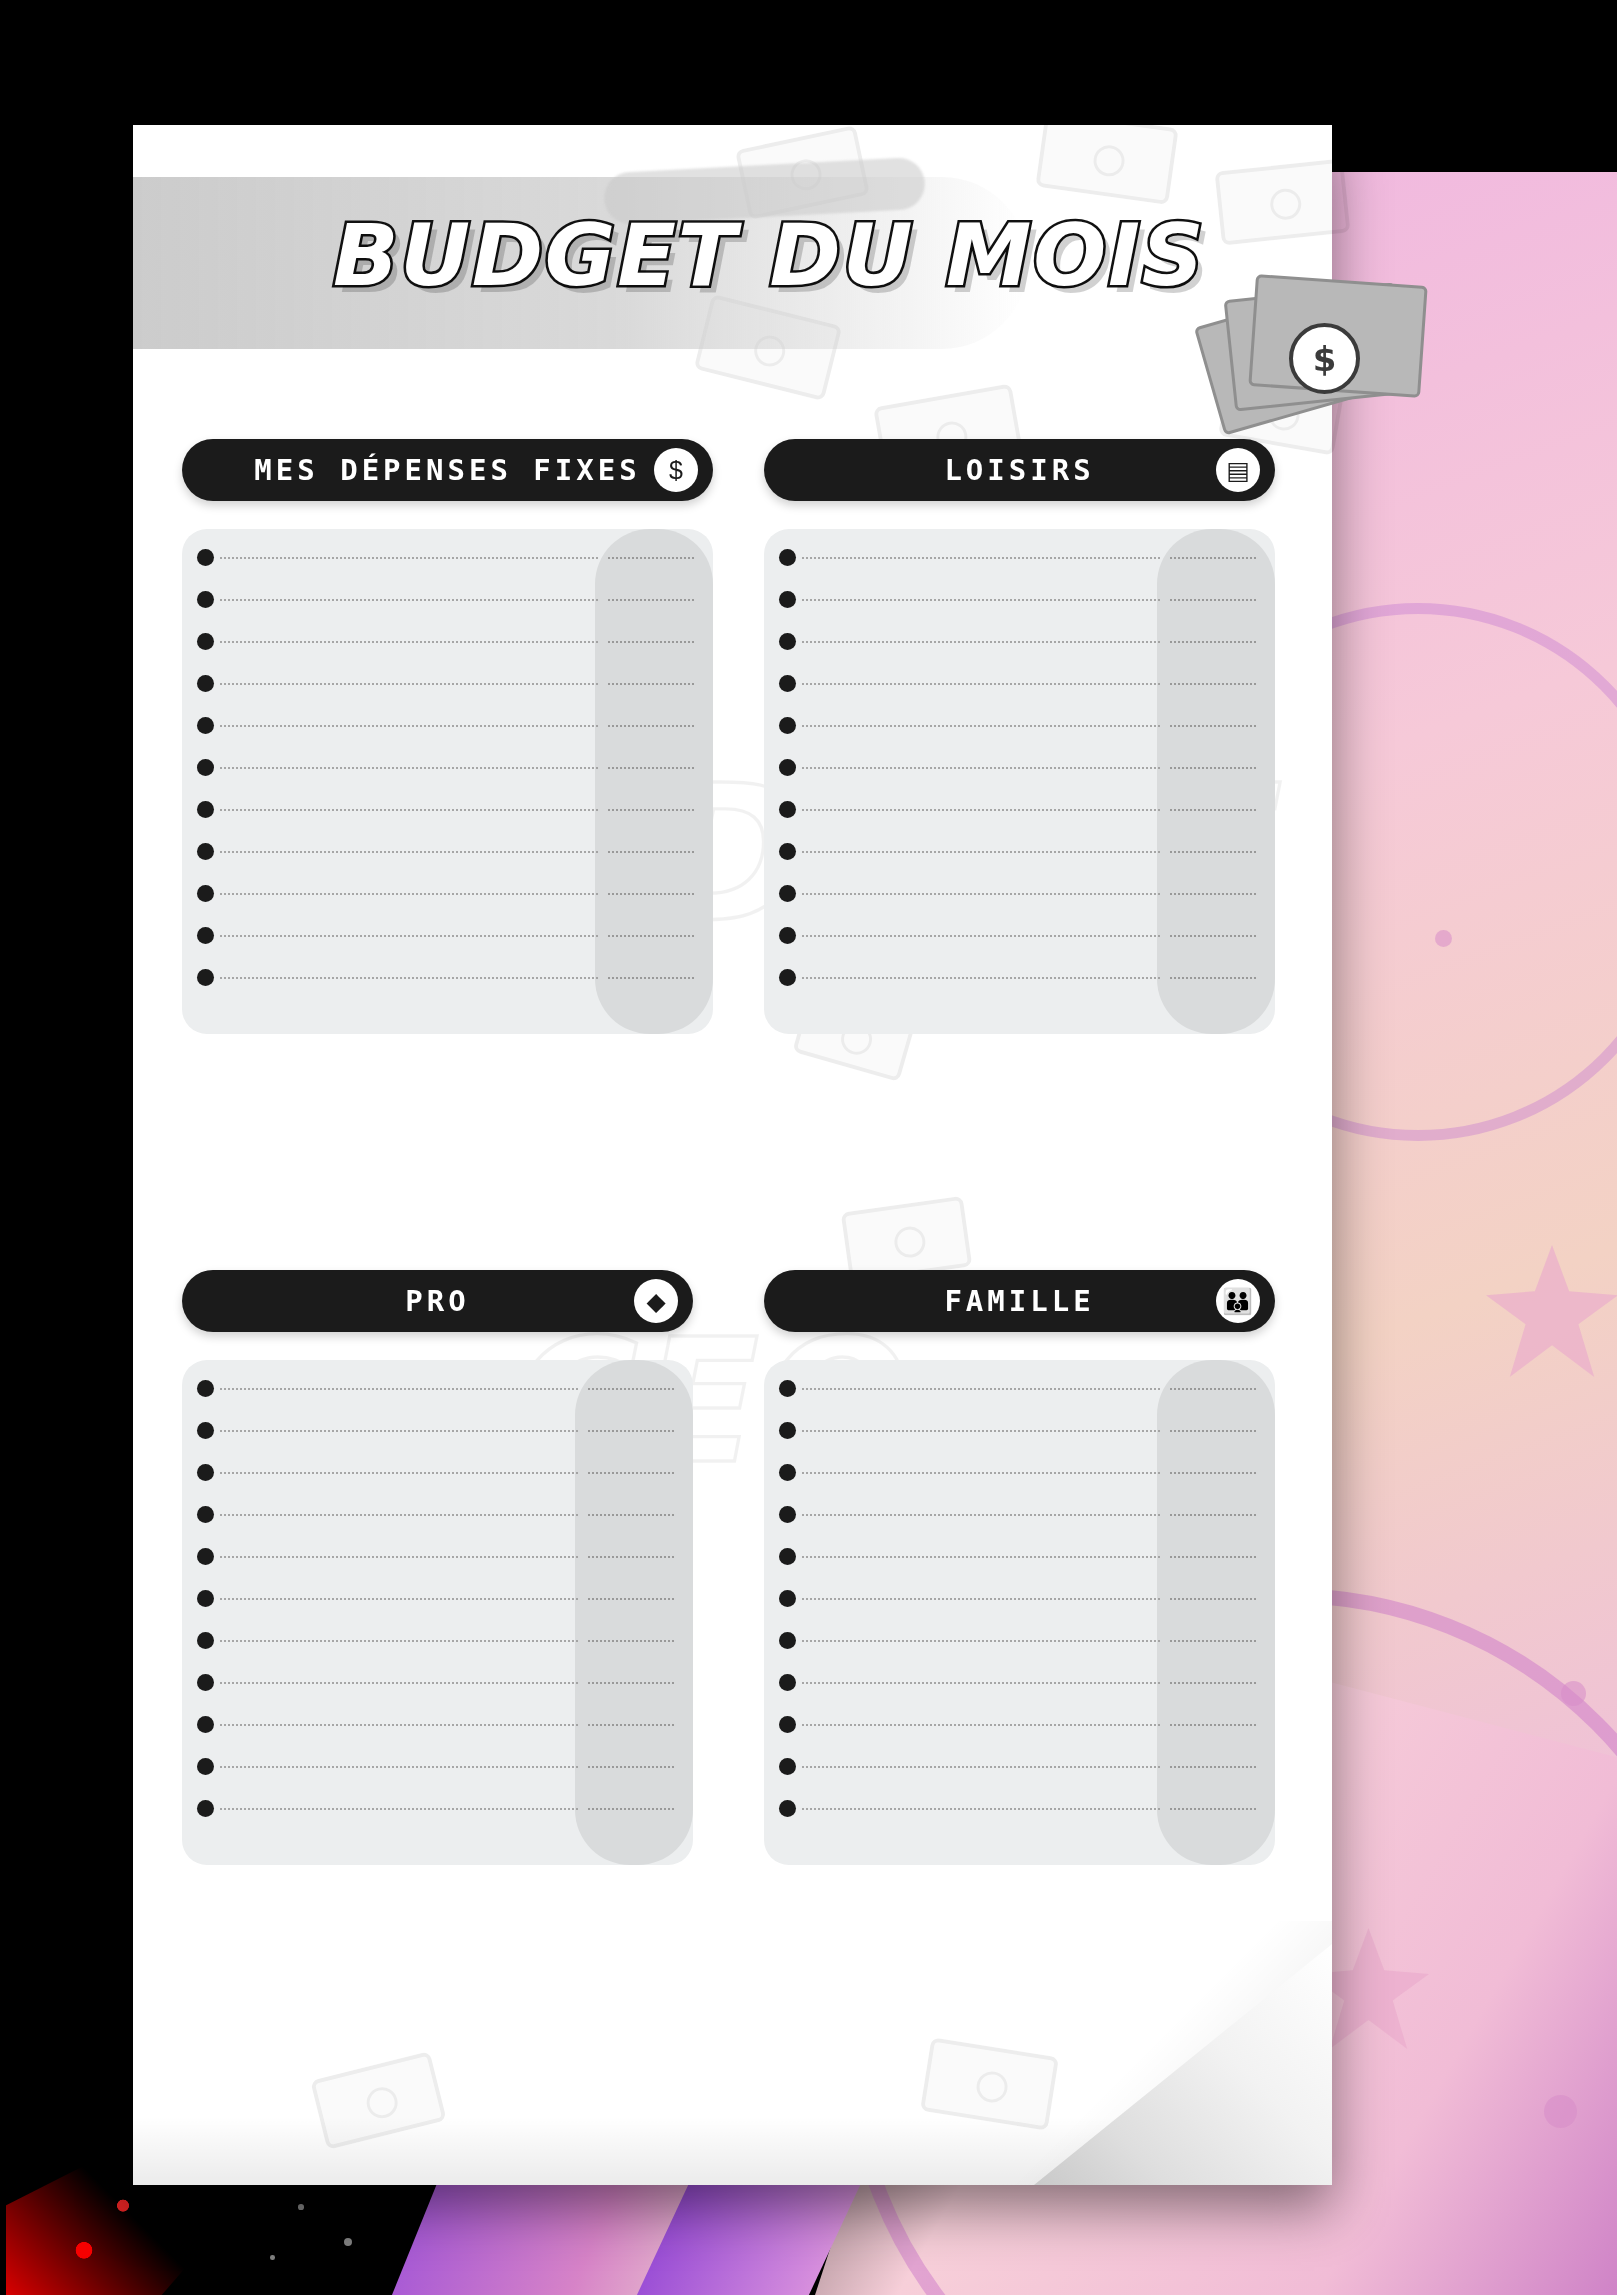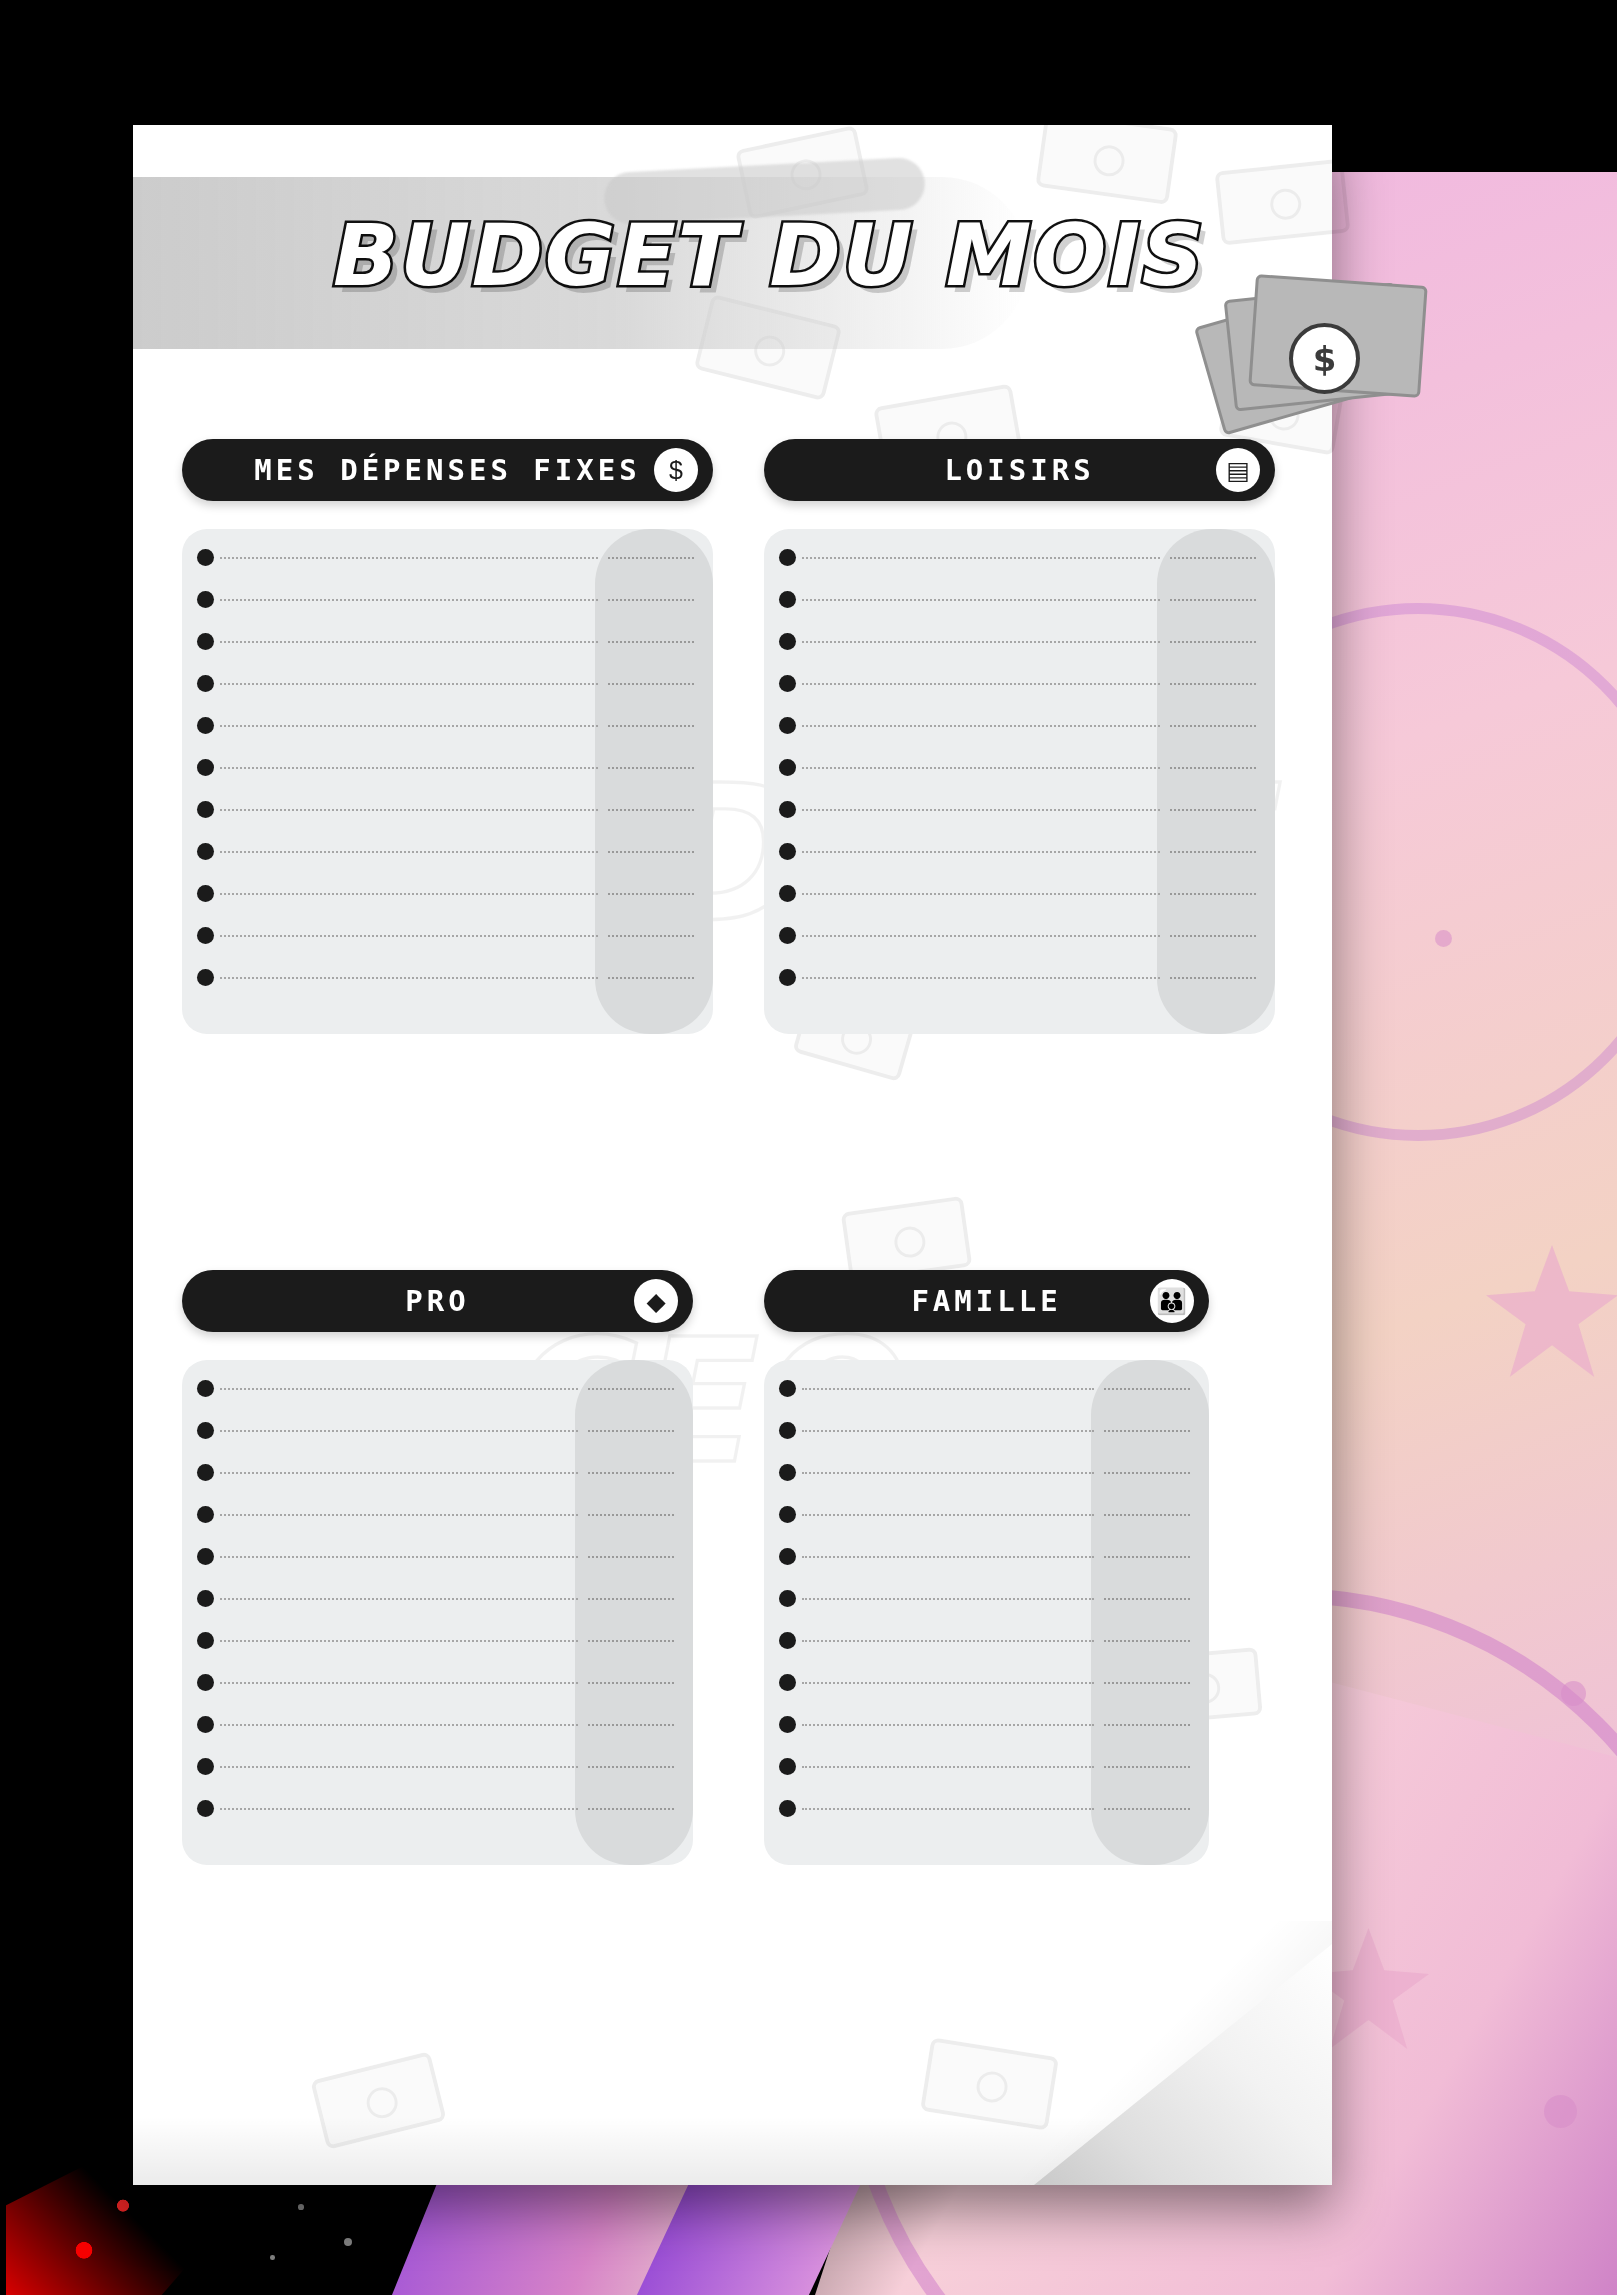--- a/index.html
+++ b/index.html
@@ -572,21 +572,21 @@
             <span class="dots-amount"></span>
           </div>
         <div class="line-row">
             <span class="bullet"></span>
             <span class="dots"></span>
             <span class="dots-amount"></span>
           </div>
       </div>
     </div>
 
-    <div class="section" style="left:631px;top:1145px;width:445px;">
+    <div class="section" style="left:631px;top:1145px;width:511px;">
       <div class="section-header">
         <span class="label">FAMILLE</span>
         <span class="hicon">👪</span>
       </div>
       <div class="lines-card" style="height:505px;">
         <div class="amount-col"></div>
         <div class="line-row" style="margin-top:8px;">
             <span class="bullet"></span>
             <span class="dots"></span>
             <span class="dots-amount"></span>

